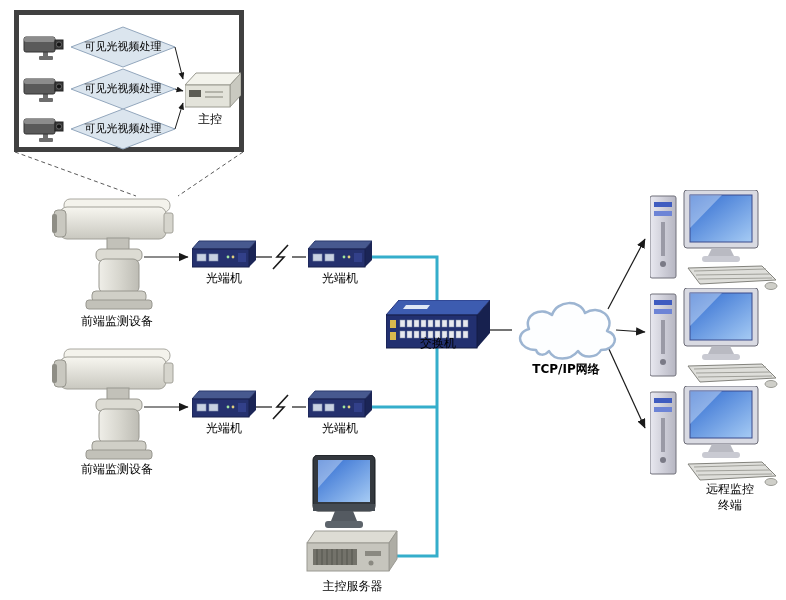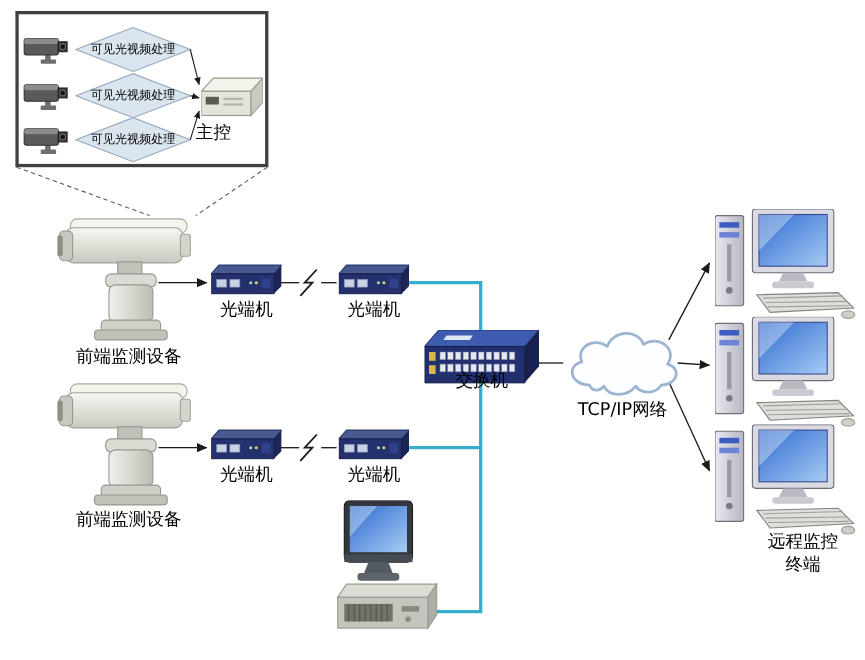--- a/index.html
+++ b/index.html
@@ -1,25 +1,25 @@
 <!DOCTYPE html>
 <html><head>
 <meta charset="utf-8">
 <style>
   * { margin:0; padding:0; box-sizing:border-box; }
   html,body { background:#ffffff; }
   body { font-family:"DejaVu Sans", sans-serif; }
   .stage { position:relative; width:786px; height:600px; background:#fff; overflow:hidden; }
   .abs { position:absolute; }
   svg.layer { position:absolute; left:0; top:0; }
-  .label { position:absolute; font-size:16px; color:#000; text-align:center; line-height:1.3; }
-  .label.bold { font-weight:normal; }
+  .label { position:absolute; font-size:12px; color:#000; text-align:center; line-height:1.3; }
+  .label.bold { font-weight:bold; }
   .dlabel { position:absolute; font-size:11px; color:#000; text-align:center; line-height:1.2; }
   .panel { position:absolute; left:14px; top:10px; width:230px; height:142px;
-           border:3px solid #404040; background:#ffffff; }
+           border:5px solid #404040; background:#ffffff; }
   .twoline span { display:block; }
 </style>
 </head>
 <body>
 
 <div class="stage">
 
   <svg width="0" height="0" style="position:absolute" aria-hidden="true">
     <defs>
       <linearGradient id="g-screen" x1="0" y1="0" x2="1" y2="1">
@@ -203,21 +203,21 @@
         <path d="M156,114 L164,88" marker-end="url(#arw2)"></path>
       </g>
       <use href="#sym-cctv" x="2" y="17" width="44" height="30"></use>
       <use href="#sym-cctv" x="2" y="59" width="44" height="30"></use>
       <use href="#sym-cctv" x="2" y="99" width="44" height="30"></use>
       <use href="#sym-ctrl" x="166" y="56" width="56" height="40"></use>
     </svg>
     <div class="dlabel" style="left:54px;top:25px;width:100px">可见光视频处理</div>
     <div class="dlabel" style="left:54px;top:67px;width:100px">可见光视频处理</div>
     <div class="dlabel" style="left:54px;top:107px;width:100px">可见光视频处理</div>
-    <div class="dlabel" style="left:152px;top:97px;width:50px;font-size:16px">主控</div>
+    <div class="dlabel" style="left:166px;top:97px;width:50px;font-size:12px">主控</div>
   </div>
 
   <svg class="abs" style="left:52px;top:193px" width="130" height="120">
       <use href="#sym-ptz"></use>
     </svg>
   <div class="label" style="left:52px;top:314px;width:130px">前端监测设备</div>
 
   <svg class="abs" style="left:52px;top:343px" width="130" height="120">
       <use href="#sym-ptz"></use>
     </svg>
@@ -249,20 +249,21 @@
   <div class="label" style="left:386px;top:336px;width:104px">交换机</div>
 
   <svg class="abs" style="left:506px;top:288px" width="120" height="80">
       <use href="#sym-cloud"></use>
     </svg>
   <div class="label bold" style="left:506px;top:362px;width:120px">TCP/IP网络</div>
 
   <svg class="abs" style="left:305px;top:455px" width="95" height="122">
       <use href="#sym-server"></use>
     </svg>
+  <div class="label" style="left:290px;top:579px;width:125px">主控服务器</div>
 
   <svg class="abs" style="left:650px;top:190px" width="130" height="100">
       <use href="#sym-pc"></use>
     </svg>
   <svg class="abs" style="left:650px;top:288px" width="130" height="100">
       <use href="#sym-pc"></use>
     </svg>
   <svg class="abs" style="left:650px;top:386px" width="130" height="100">
       <use href="#sym-pc"></use>
     </svg>

